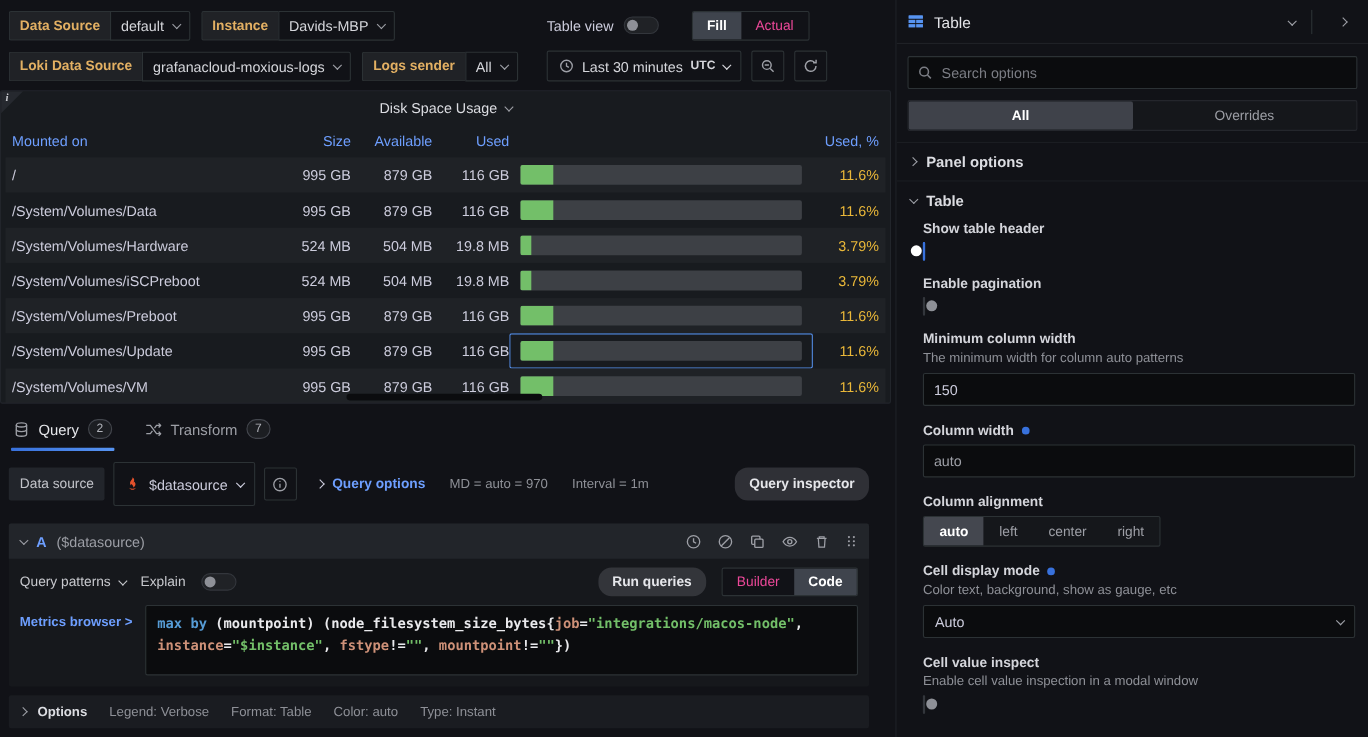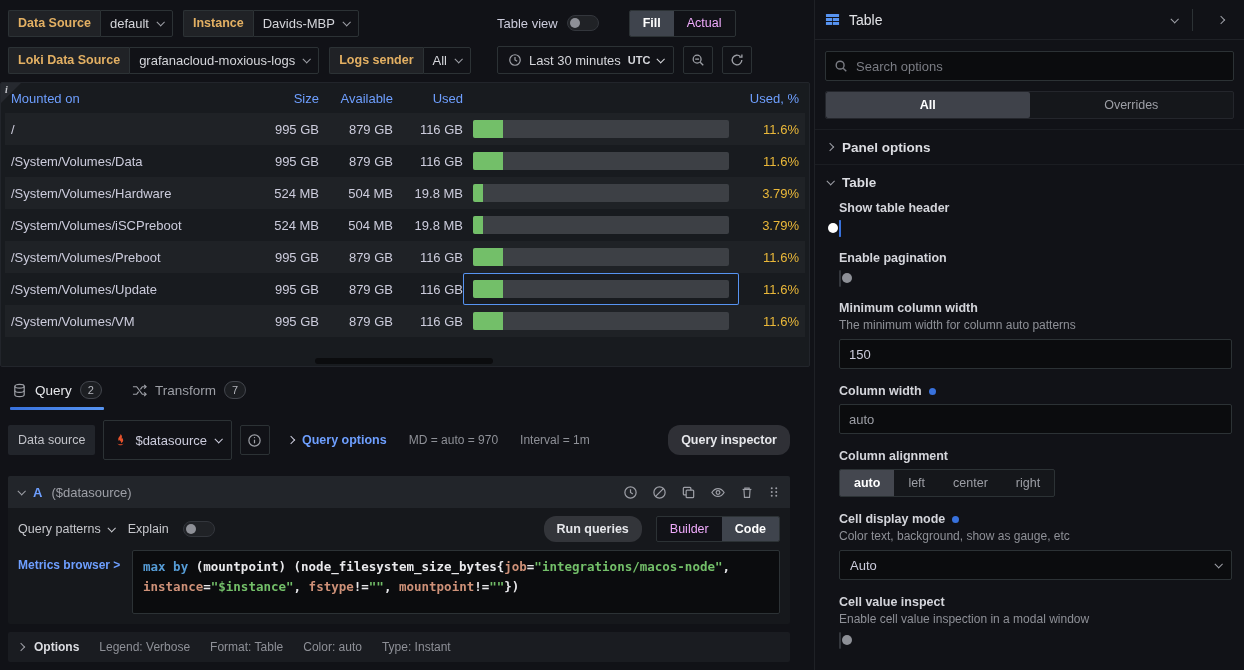--- a/index.html
+++ b/index.html
@@ -23,21 +23,21 @@
   .vargroup { display:flex; align-items:stretch; height:27px; }
   .varlabel { display:flex; align-items:center; padding:0 9px; background:#202226; border:1px solid #2c3235; border-right:none; border-radius:2px 0 0 2px; color:var(--label-gold,#e3b063); font-size:12.5px; font-weight:600; }
   .varvalue { display:flex; align-items:center; gap:8px; padding:0 9px; background:#111217; border:1px solid #2c3235; border-radius:0 2px 2px 0; color:#d5d6db; font-size:13px; }
   .varvalue .chev { color:#9d9fa6; }
   .cluster { position:absolute; left:489px; top:0; height:100%; display:flex; align-items:center; gap:9px;justify-content:flex-end; }
   .switch { width:32px; height:16px; border-radius:9px; background:#202226; border:1px solid #33363c; position:relative; flex:0 0 auto; cursor:pointer; }
   .switch .knob { position:absolute; top:2px; left:2px; width:10px; height:10px; border-radius:50%; background:#8e9097; }
   .switch.on { background:var(--accent-blue,#3871dc); border-color:var(--accent-blue,#3871dc); }
   .switch.on .knob { left:auto; right:2px; background:#fff; }
   .radio { display:flex; height:27px; border:1px solid #2c3235; border-radius:2px; overflow:hidden; background:#111217; }
-  .radio .opt { display:flex; align-items:center; padding:0 13px; color:#f0abfc; font-size:12.5px; cursor:pointer; }
+  .radio .opt { display:flex; align-items:center; padding:0 13px; color:#ec4899; font-size:12.5px; cursor:pointer; }
   .radio .opt.sel { background:#3f444d; color:#fff; font-weight:600; }
   .tbtn { display:flex; align-items:center; gap:7px; height:28px; padding:0 10px; border:1px solid #2c3235; border-radius:2px; background:#111217; color:#d5d6db; cursor:pointer; }
   .tbtn.square { width:30px; justify-content:center; padding:0; }
   .utc { font-size:11px; font-weight:700; color:#d5d6db; }
 
   
   .panel { position:relative; margin:4px 4px 0 0; background:#181b1f; border:1px solid #22252b; border-radius:2px; height:288px; overflow:hidden; }
   .info-corner { position:absolute; top:0; left:0; width:0; height:0; border-top:20px solid #26292f; border-right:20px solid transparent; }
   .info-corner span { position:absolute; top:-19px; left:4px; font:italic 700 10px "Liberation Serif",serif; color:#c7c8cd; }
   .panel-header { height:30px; display:flex; align-items:center; justify-content:center; gap:7px; color:#dcdde2; font-size:13px; cursor:pointer; }
@@ -206,20 +206,24 @@
               </span>
           </div>
         </div>
       </div>
     </div>
 
     <div class="panel">
       <div class="info-corner">
           <span>i</span>
         </div>
+      <div class="panel-header">
+        <span>Disk Space Usage</span>
+        <span class="chev"></span>
+      </div>
       <div class="gtable">
         <div class="grow head">
           <div class="c-mount">Mounted on</div>
           <div class="c-size">Size</div>
           <div class="c-avail">Available</div>
           <div class="c-used">Used</div>
           <div class="c-gauge"></div>
           <div class="c-pct">Used, %</div>
         </div>
         <div class="tbody">

